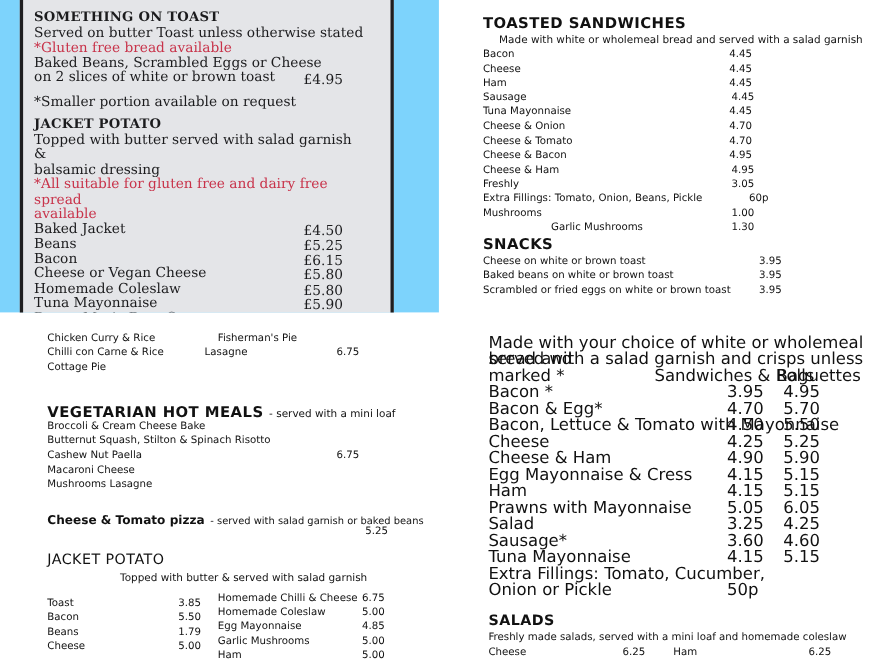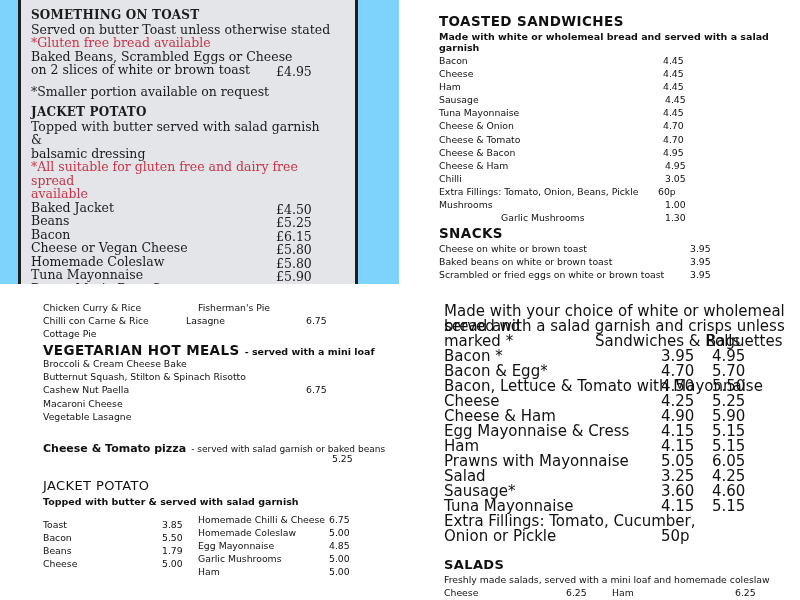--- a/index.html
+++ b/index.html
@@ -11,21 +11,21 @@
   #q-tl .content { position:absolute; left:31px; top:6px; width:300px; font-family:"DejaVu Serif", serif; color:#1b1b1d; font-size:12.5px; line-height:13.5px; }
   #q-tl .h { font-weight:bold; font-size:12px; letter-spacing:0.2px; }
   #q-tl .red { color:#c8334a; }
   #q-tl .row { position:relative; height:13.5px; }
   #q-tl .row .pr { position:absolute; left:245px; top:2px; }
   #q-tl .gap { height:8px; }
 
   
   .m { font-family:"DejaVu Sans", sans-serif; color:#111; }
   .mh { font-weight:bold; font-size:13.5px; letter-spacing:0.4px; }
-  .sub { font-weight:bold; font-size:9.5px; }
+  .sub { font-weight:normal; font-size:9.5px;text-align:center; }
   .it { font-size:9.3px; line-height:13.1px; height:13.1px; position:relative; white-space:nowrap; }
   .it .p { position:absolute; }
 
   #q-tr { left:400px; top:0; width:400px; height:298px; }
   #q-bl { left:0; top:298px; width:400px; height:302px; }
   #q-br { left:400px; top:298px; width:400px; height:302px; }
   .lg { font-size:15px; line-height:15px; height:15px; }
 </style>
 </head>
 <body>
@@ -67,22 +67,22 @@
     <div class="sub" style="margin-top:2px;margin-bottom:1px">Made with white or wholemeal bread and served with a salad garnish</div>
     <div class="it"><span>Bacon</span><span class="p" style="left:224px">4.45</span></div>
     <div class="it"><span>Cheese</span><span class="p" style="left:224px">4.45</span></div>
     <div class="it"><span>Ham</span><span class="p" style="left:224px">4.45</span></div>
     <div class="it"><span>Sausage</span><span class="p" style="left:226px">4.45</span></div>
     <div class="it"><span>Tuna Mayonnaise</span><span class="p" style="left:224px">4.45</span></div>
     <div class="it"><span>Cheese &amp; Onion</span><span class="p" style="left:224px">4.70</span></div>
     <div class="it"><span>Cheese &amp; Tomato</span><span class="p" style="left:224px">4.70</span></div>
     <div class="it"><span>Cheese &amp; Bacon</span><span class="p" style="left:224px">4.95</span></div>
     <div class="it"><span>Cheese &amp; Ham</span><span class="p" style="left:226px">4.95</span></div>
-    <div class="it"><span>Chilli</span><span class="p" style="left:226px">3.05</span></div>
-    <div class="it"><span>Extra Fillings: Tomato, Onion, Beans, Pickle</span><span class="p" style="left:219px">60p</span></div>
+    <div class="it"><span>Freshly</span><span class="p" style="left:226px">3.05</span></div>
+    <div class="it"><span>Extra Fillings: Tomato, Onion, Beans, Pickle</span><span class="p" style="left:242px">60p</span></div>
     <div class="it"><span style="">Mushrooms</span><span class="p" style="left:226px">1.00</span></div>
     <div class="it"><span style="margin-left:62px">Garlic Mushrooms</span><span class="p" style="left:226px">1.30</span></div>
 
     <div class="mh" style="margin-top:1px;margin-bottom:1px">SNACKS</div>
     <div class="it"><span>Cheese on white or brown toast</span><span class="p" style="left:251px">3.95</span></div>
     <div class="it"><span>Baked beans on white or brown toast</span><span class="p" style="left:251px">3.95</span></div>
     <div class="it"><span>Scrambled or fried eggs on white or brown toast</span><span class="p" style="left:251px">3.95</span></div>
 
     <div style="position:relative;margin-top:16px;height:18px;white-space:nowrap">
       
@@ -91,29 +91,29 @@
     </div>
   </div>
 </div>
 
 <div class="q m" id="q-bl">
   <div style="position:absolute;left:43px;top:3px;width:357px;">
     <div class="it"><span>Chicken Curry &amp; Rice</span><span class="p" style="left:155px">Fisherman's Pie</span></div>
     <div class="it"><span>Chilli con Carne &amp; Rice</span><span class="p" style="left:143px">Lasagne</span><span class="p" style="left:263px">6.75</span></div>
     <div class="it"><span>Cottage Pie</span></div>
 
-    <div style="white-space:nowrap;height:17px">
+    <div style="margin-top:24px;white-space:nowrap;height:17px">
       <span class="mh">VEGETARIAN HOT MEALS</span>
       <span class="sub">- served with a mini loaf</span>
     </div>
     <div class="it"><span>Broccoli &amp; Cream Cheese Bake</span></div>
     <div class="it"><span>Butternut Squash, Stilton &amp; Spinach Risotto</span></div>
     <div class="it"><span>Cashew Nut Paella</span><span class="p" style="left:263px">6.75</span></div>
     <div class="it"><span>Macaroni Cheese</span></div>
-    <div class="it"><span>Vegetable Lasagne</span></div>
+    <div class="it"><span>Mushrooms Lasagne</span></div>
 
     <div style="margin-top:14px;white-space:nowrap;height:15px">
       <span style="font-weight:bold;font-size:11px">Cheese &amp; Tomato pizza</span>
       <span style="font-size:9px">- served with salad garnish or baked beans</span>
     </div>
     <div class="it">
         <span class="p" style="left:289px">5.25</span>
       </div>
 
     <div class="mh" style="margin-top:13px;font-weight:normal;font-size:13px">JACKET POTATO</div>

